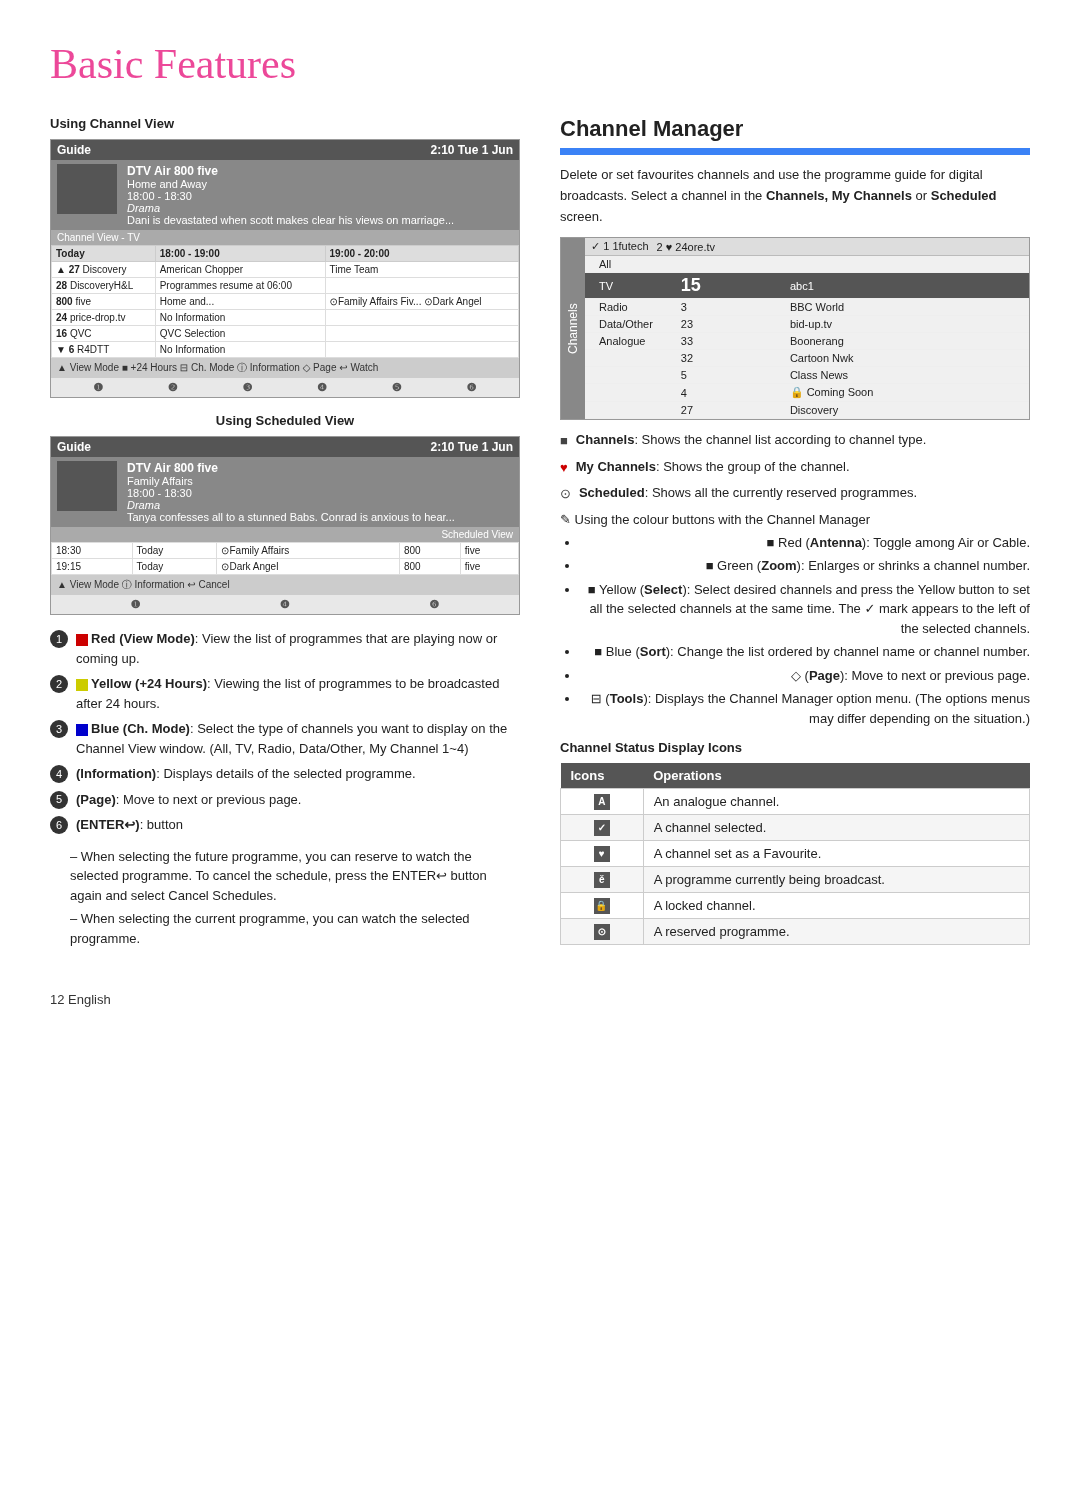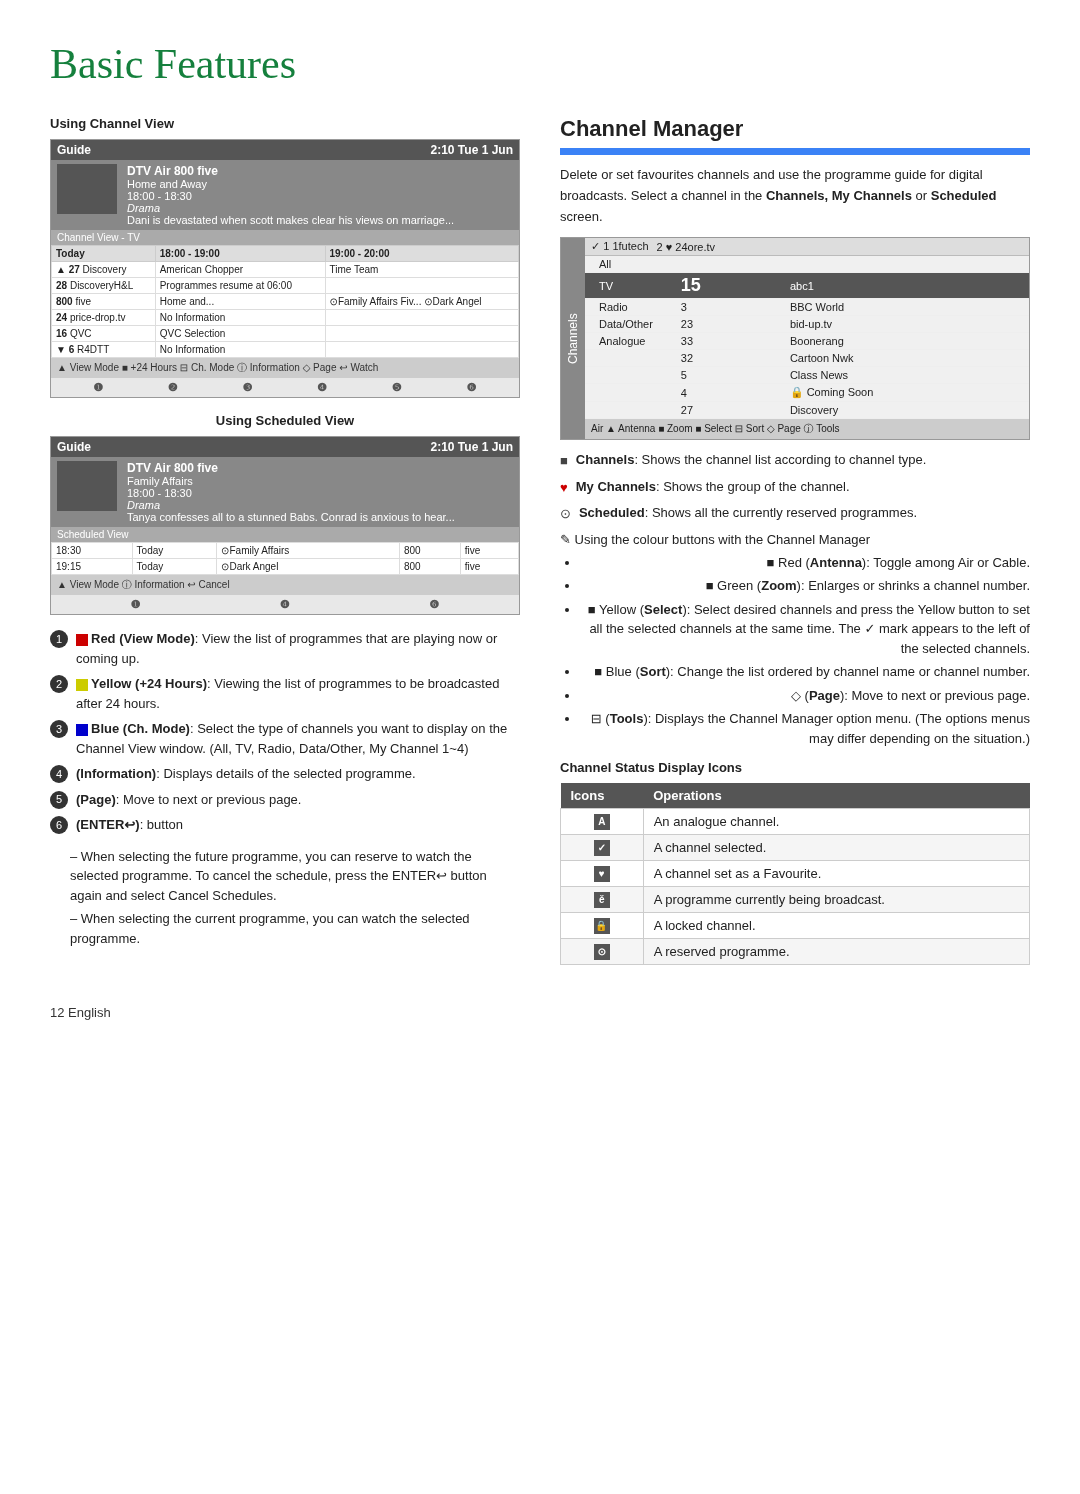--- a/index.html
+++ b/index.html
@@ -8,21 +8,21 @@
       min-height: 1494px;
       background: #fff;
       font-family: Arial, sans-serif;
       font-size: 13px;
       color: #222;
       padding: 40px 50px;
     }
     h1.page-title {
       font-size: 42px;
       font-weight: 300;
-      color: #15803d;
+      color: #ec4899;
       margin-bottom: 28px;
       font-family: 'Times New Roman', serif;
     }
     .two-col {
       display: flex;
       gap: 40px;
     }
     .left-col {
       flex: 1;
     }
@@ -366,21 +366,21 @@
       <div class="guide-info-bar">
         <div class="thumb"></div>
         <div class="guide-info-text">
           <div class="show-title">DTV Air 800 five</div>
           <div>Family Affairs</div>
           <div>18:00 - 18:30</div>
           <div class="genre">Drama</div>
           <div>Tanya confesses all to a stunned Babs. Conrad is anxious to hear...</div>
         </div>
       </div>
-      <div style="background:#aaa;padding:2px 6px;font-size:10px;color:#fff;">Scheduled View</div>
+      <div style="background:#aaa;padding:2px 6px;font-size:10px;color:#fff;text-align:right;">Scheduled View</div>
       <table class="guide-table">
         <tbody id="scheduled-table-body">
         <tr>
               <td>18:30</td>
               <td>Today</td>
               <td>⊙Family Affairs</td>
               <td>800</td>
               <td>five</td>
             </tr>
             <tr>
@@ -494,21 +494,20 @@
                   <td class="ch-num" style="">4</td>
                   <td>🔒 Coming Soon</td>
                 </tr>
                 <tr>
                   <td style="width:80px;"></td>
                   <td class="ch-num" style="">27</td>
                   <td>Discovery</td>
                 </tr>
               </tbody>
           </table>
-          <div class="cm-footer">Air   ▲ Antenna  ■ Zoom  ■ Select  ⊟ Sort  ◇ Page  ⓙ Tools</div>
         </div>
       </div>
     </div>
 
     <ul class="bullet-list" id="right-bullets">
         <li>
           <span class="bullet-icon" style="color:#444;">■</span>
           <span><b>Channels</b>: Shows the channel list according to channel type.</span>
         </li>
         <li>

